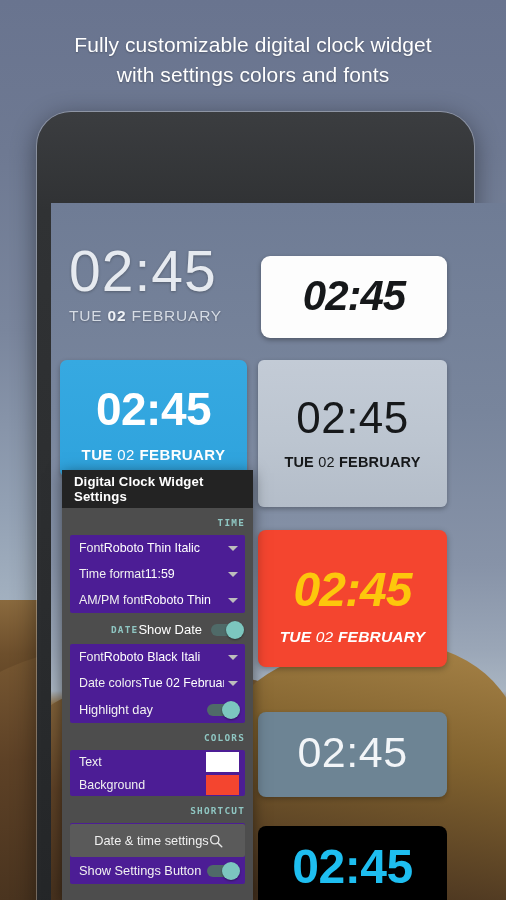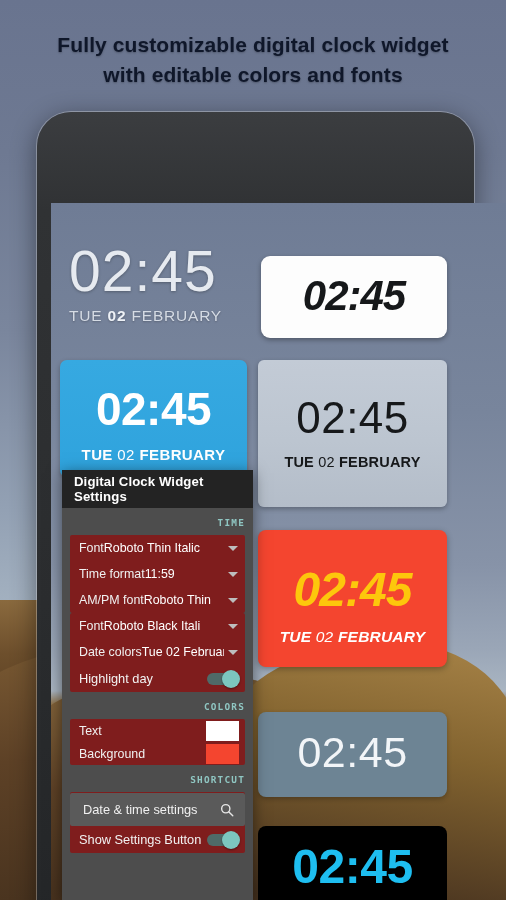--- a/index.html
+++ b/index.html
@@ -34,22 +34,22 @@
     transform:rotate(4deg);
   }
   .bg-hill-c {
     position:absolute; left:380px; top:620px; width:200px; height:290px;
     background:linear-gradient(195deg,#8c6e3d 0%,#6b5029 60%,#46311d 100%);
     border-radius:55% 40% 0 0 / 90px 120px 0 0;
   }
   
   .headline {
     position:absolute; left:0; top:30px; width:506px;
-    text-align:center; color:#0f172a;
-    font-size:21px; line-height:30px; font-weight:700;
+    text-align:center; color:#ffffff;
+    font-size:21px; line-height:30px; font-weight:400;
     letter-spacing:0.1px;
     text-shadow:0 1px 2px rgba(0,0,0,0.25);
   }
   
   .phone {
     position:absolute; left:37px; top:112px; width:437px; height:820px;
     background:linear-gradient(180deg,#3b3d40 0%,#303234 12%,#2b2d2f 60%,#242628 100%);
     border-radius:34px 34px 0 0;
     box-shadow:0 0 0 1px rgba(255,255,255,0.30), 0 6px 26px rgba(0,0,0,0.45);
   }
@@ -163,21 +163,21 @@
     font-family:"DejaVu Sans Mono", monospace;
     padding:9px 0 7px 10px; display:flex; align-items:center; justify-content:flex-end;
   }
   .sec-head .sh-right {
     display:flex; align-items:center; gap:9px;
     font-family:"Liberation Sans", sans-serif;
     font-size:13px; letter-spacing:0; color:#ffffff; font-weight:400;
     padding-right:4px;
   }
   .card {
-    background:#7f1d1d; border-radius:2px; overflow:hidden;
+    background:#4c1d95; border-radius:2px; overflow:hidden;
   }
   .row {
     display:flex; align-items:center; height:26px; padding:0 7px 0 9px;
     color:#f0f0f0; font-size:12.4px;
   }
   .row .lbl { flex:0 0 auto; }
   .row .val {
     flex:1 1 auto; text-align:left; 
     color:#ffffff; font-size:12.4px;
     white-space:nowrap; overflow:hidden;
@@ -200,40 +200,40 @@
     width:18px; height:18px; border-radius:50%;
     background:#7cc6bf; box-shadow:0 1px 2px rgba(0,0,0,0.4);
   }
   .swatch-row {
     display:flex; align-items:center; justify-content:space-between;
     height:23px; padding:0 6px 0 9px; color:#f0f0f0; font-size:12.4px;
   }
   .swatch { width:33px; height:20px; flex:0 0 auto; }
   .shortcut-box {
     background:#5a5a5a; border-radius:2px; height:33px;
-    display:flex; align-items:center; justify-content:space-between;
+    display:flex; align-items:center; justify-content:center;
     padding:0 11px 0 13px; color:#f0f0f0; font-size:12.8px; margin-top:1px;
   }
   .mag { width:14px; height:14px; flex:0 0 auto; }
   .mag circle, .mag line { stroke:#e6e6e6; fill:none; stroke-width:1.6; }
 </style>
 </head>
 <body>
 
 <div id="stage">
 
   <div class="bg-sky"></div>
   <div class="bg-hills"></div>
   <div class="bg-hill-a"></div>
   <div class="bg-hill-b"></div>
   <div class="bg-hill-c"></div>
 
   <div class="headline">
     <div>Fully customizable digital clock widget</div>
-    <div>with editable colors and fonts</div>
+    <div>with settings colors and fonts</div>
   </div>
 
   <div class="phone">
     <div class="cam"></div>
     <div class="speaker"></div>
   </div>
 
   <div class="screen">
     <div class="wp-hill"></div>
     <div class="wp-hill2"></div>
@@ -306,20 +306,27 @@
           <span class="val">11:59</span>
           <span class="caret"></span>
         </div>
         <div class="row">
           <span class="lbl">AM/PM font</span>
           <span class="val">Roboto Thin</span>
           <span class="caret"></span>
         </div>
       </div>
 
+      <div class="sec-head">
+        <span>DATE</span>
+        <span class="sh-right">
+          <span>Show Date</span>
+          <span class="sw"></span>
+        </span>
+      </div>
       <div class="card">
         <div class="row">
           <span class="lbl">Font</span>
           <span class="val">Roboto Black Itali</span>
           <span class="caret"></span>
         </div>
         <div class="row">
           <span class="lbl">Date colors</span>
           <span class="val">Tue 02 February</span>
           <span class="caret"></span>

